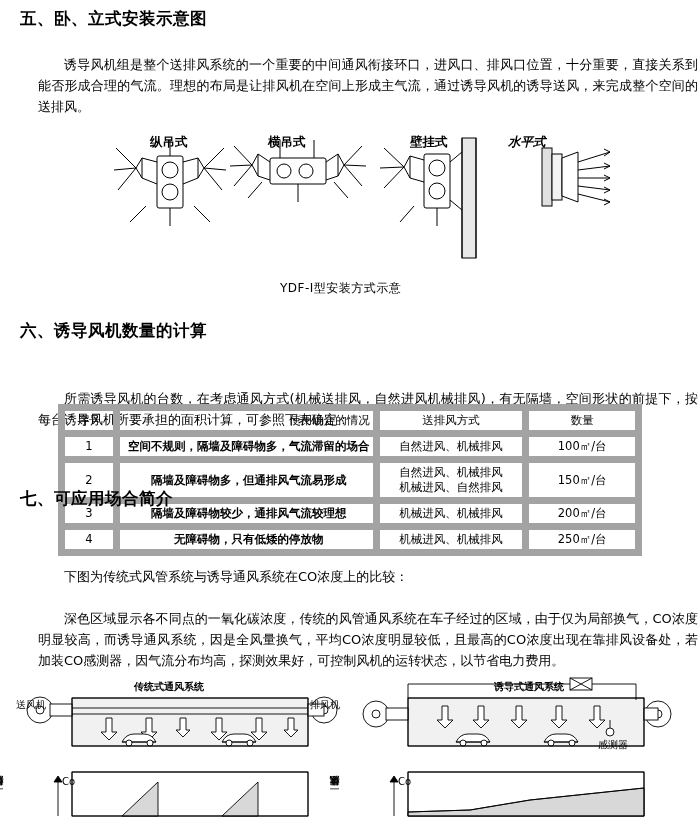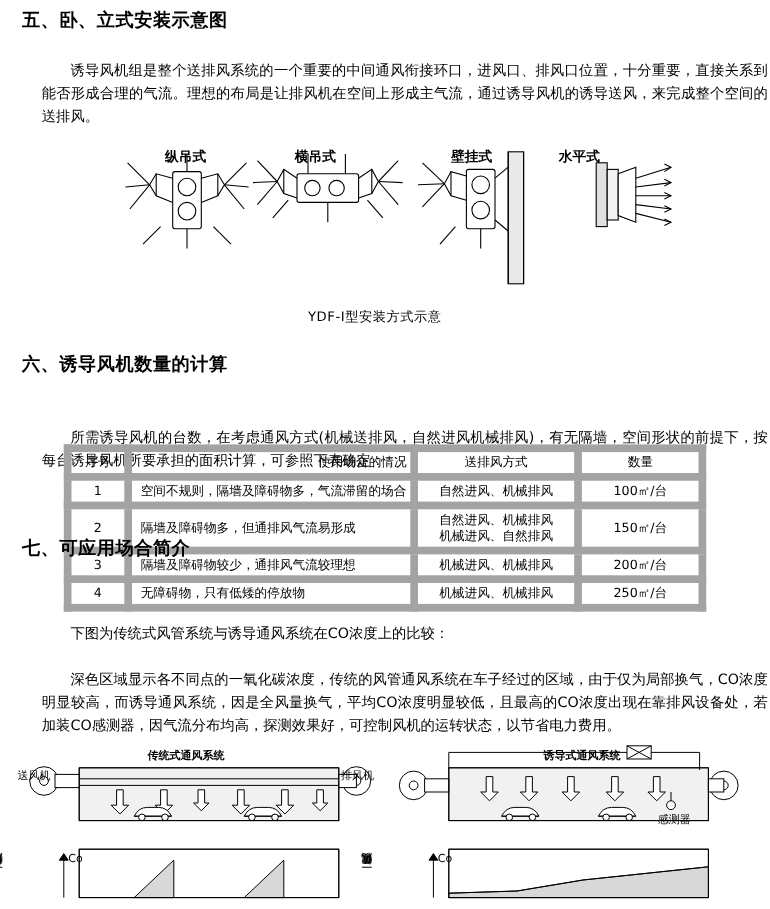--- a/index.html
+++ b/index.html
@@ -26,21 +26,21 @@
   .p2{position:absolute;left:20px;top:370px;width:660px;}
   
   table.t{
     position:absolute;left:58px;top:404px;width:584px;
     border-collapse:collapse;font-size:11.5px;
   }
   table.t th, table.t td{
     border:7px solid #a3a3a3;padding:2px 3px;text-align:center;line-height:15px;
   }
   table.t th{font-weight:normal;}
-  table.t td.left{text-align:left;padding-left:8px;}
+  table.t td.left{text-align:center;padding-left:8px;font-weight:bold;}
   .sec3{position:absolute;left:20px;top:488px;}
   .sub1{position:absolute;left:48px;top:522px;font-size:14px;font-weight:bold;}
   .p3{position:absolute;left:20px;top:548px;width:660px;}
   .p4{position:absolute;left:20px;top:590px;width:660px;}
   
   .bot{position:absolute;left:10px;top:676px;width:684px;height:150px;}
   .dlabel{position:absolute;font-size:10px;}
   .dlabel.b{font-weight:bold;}
   svg{display:block;}
 </style>
@@ -49,21 +49,21 @@
 
 <div class="page">
 
   <h2 class="section sec1">五、卧、立式安装示意图</h2>
   <p class="para indent p1">诱导风机组是整个送排风系统的一个重要的中间通风衔接环口，进风口、排风口位置，十分重要，直接关系到能否形成合理的气流。理想的布局是让排风机在空间上形成主气流，通过诱导风机的诱导送风，来完成整个空间的送排风。</p>
 
   <div class="instal">
     <span class="lbl" style="left:132px;top:0px;">纵吊式</span>
     <span class="lbl" style="left:250px;top:0px;">横吊式</span>
     <span class="lbl" style="left:392px;top:0px;">壁挂式</span>
-    <span class="lbl" style="left:490px;top:0px;">水平式</span>
+    <span class="lbl" style="left:490px;top:0px;font-style:italic;">水平式</span>
 
     <svg width="664" height="160" viewBox="0 0 664 160">
       <g stroke="#000" fill="none" stroke-width="1">
 
         <line x1="152" y1="22" x2="152" y2="38"></line>
         <rect x="139" y="38" width="26" height="52" rx="2" fill="#fff"></rect>
         <circle cx="152" cy="52" r="8" fill="#fff"></circle>
         <circle cx="152" cy="74" r="8" fill="#fff"></circle>
 
         <path d="M139 44 L124 40 L118 50 L124 60 L139 66"></path>

